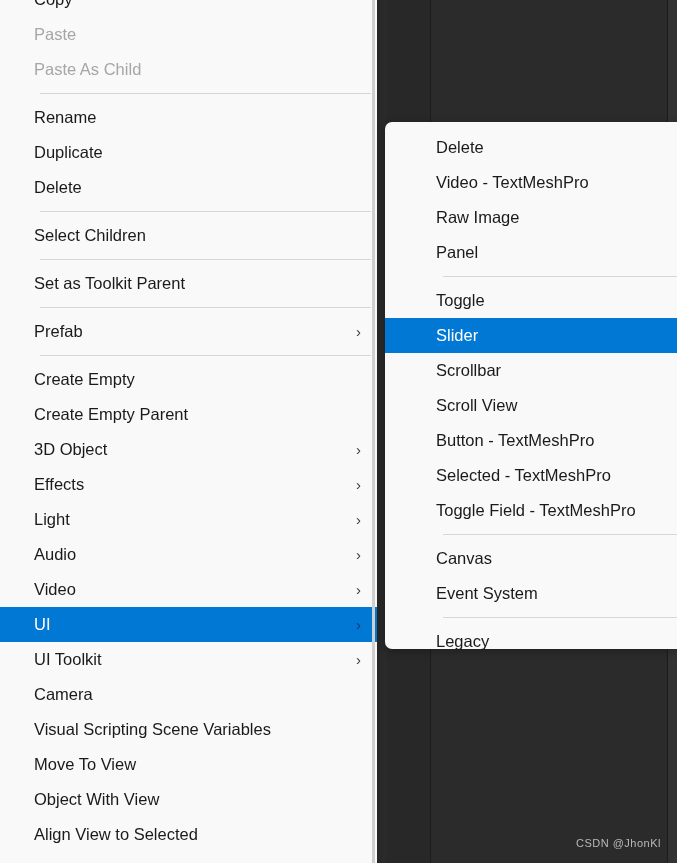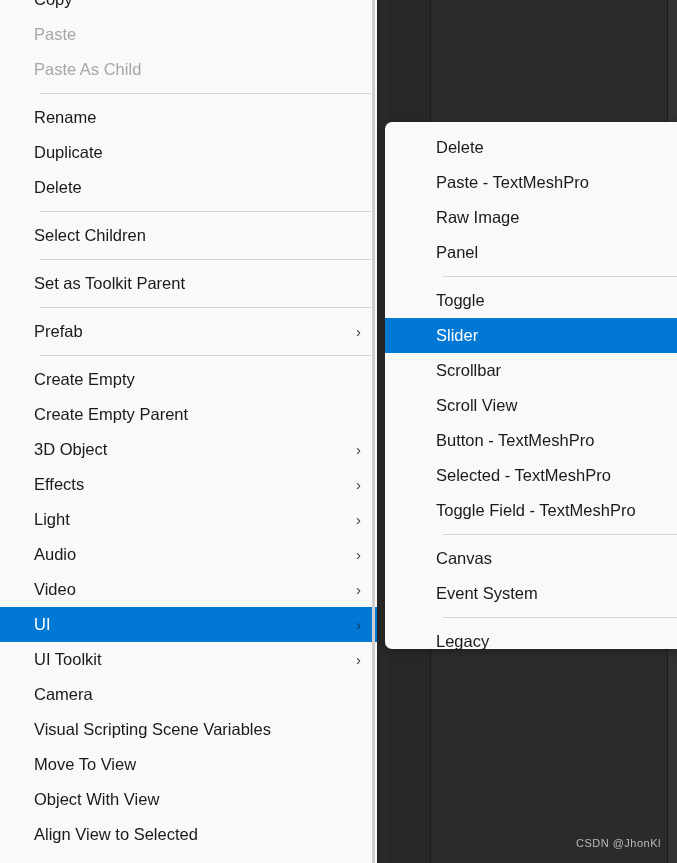--- a/index.html
+++ b/index.html
@@ -219,21 +219,21 @@
     </div>
   <div id="primary-scrollbar"></div>
 </div>
 
 <div class="ctx-menu" id="sub-menu">
   <div id="sub-menu-list">
       <div class="ctx-item">
         <span class="label">Delete</span>
       </div>
       <div class="ctx-item">
-        <span class="label">Paste - TextMeshPro</span>
+        <span class="label">Video - TextMeshPro</span>
       </div>
       <div class="ctx-item">
         <span class="label">Raw Image</span>
       </div>
       <div class="ctx-item">
         <span class="label">Panel</span>
       </div>
       <div class="ctx-sep"></div>
       <div class="ctx-item">
         <span class="label">Toggle</span>

